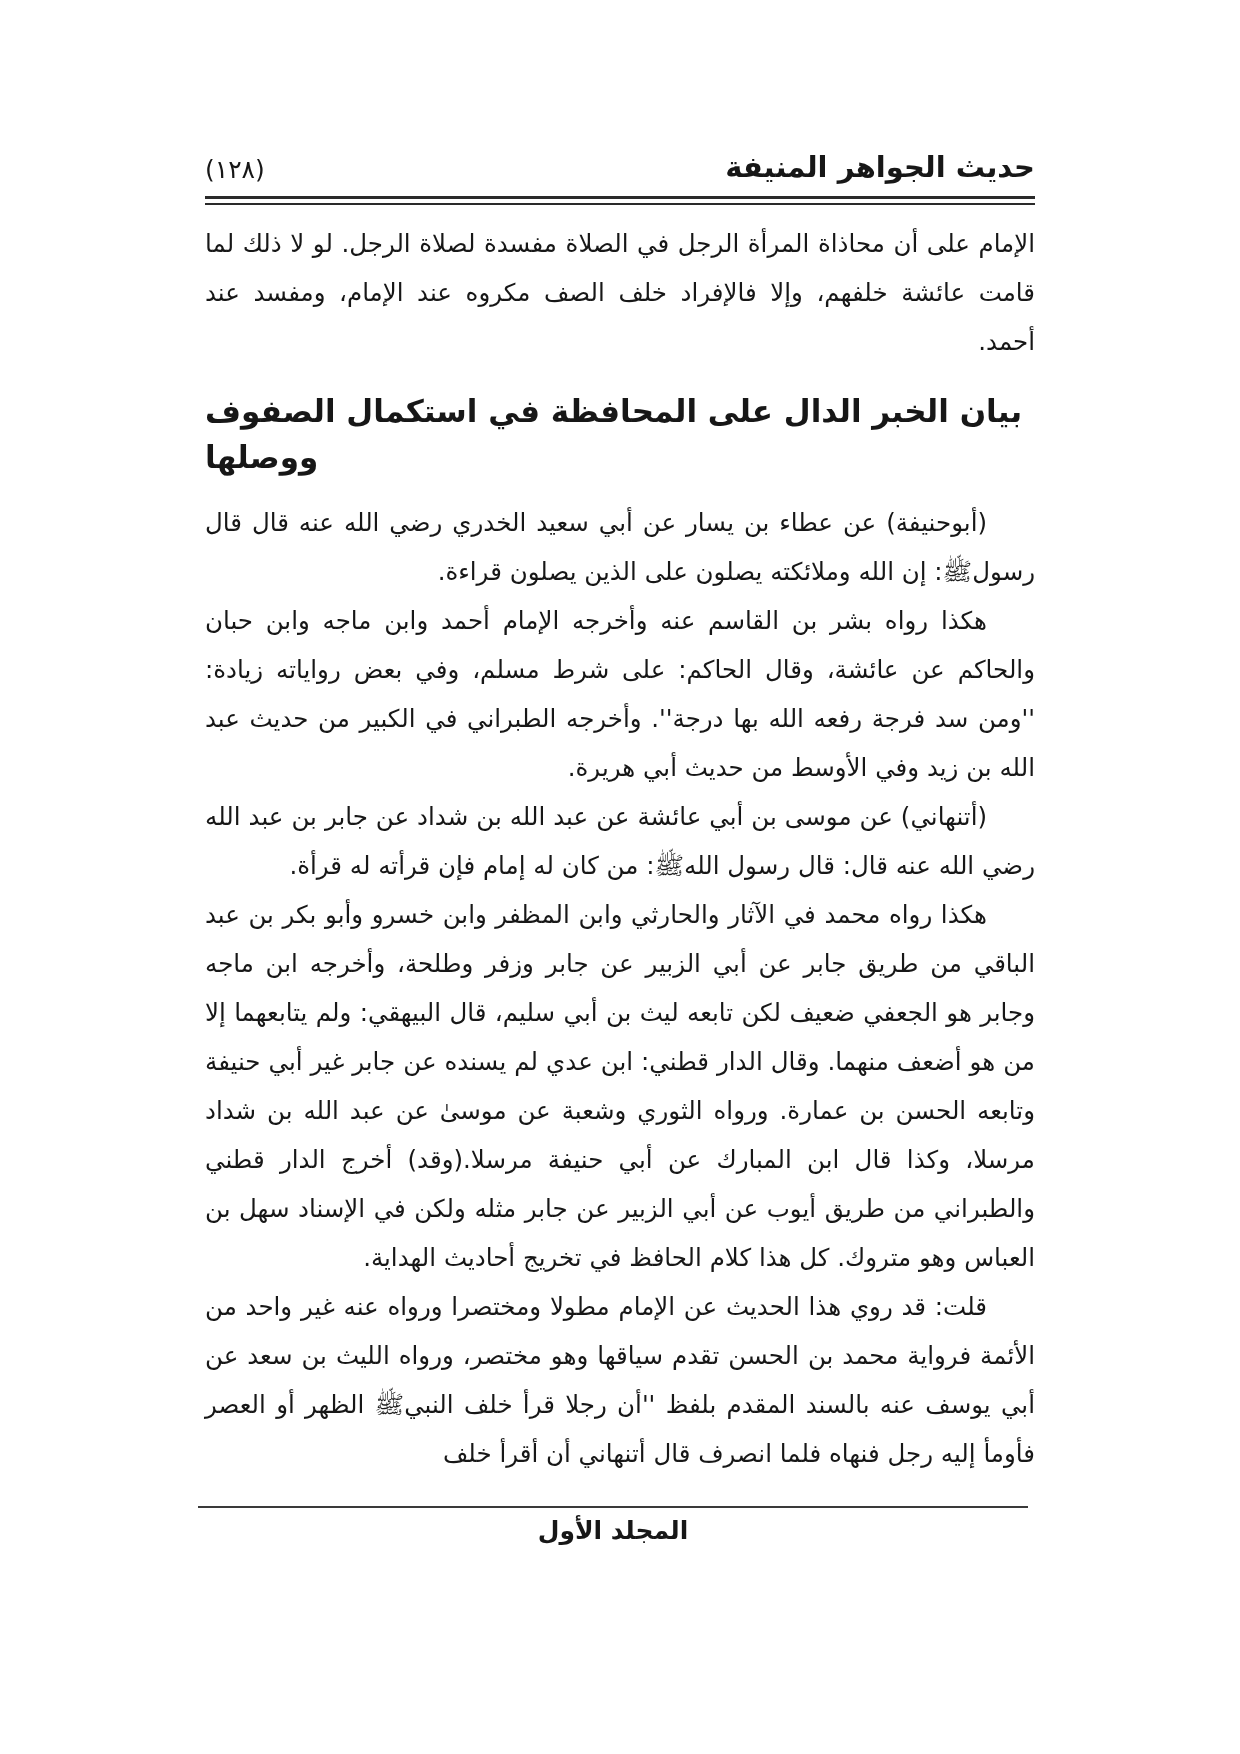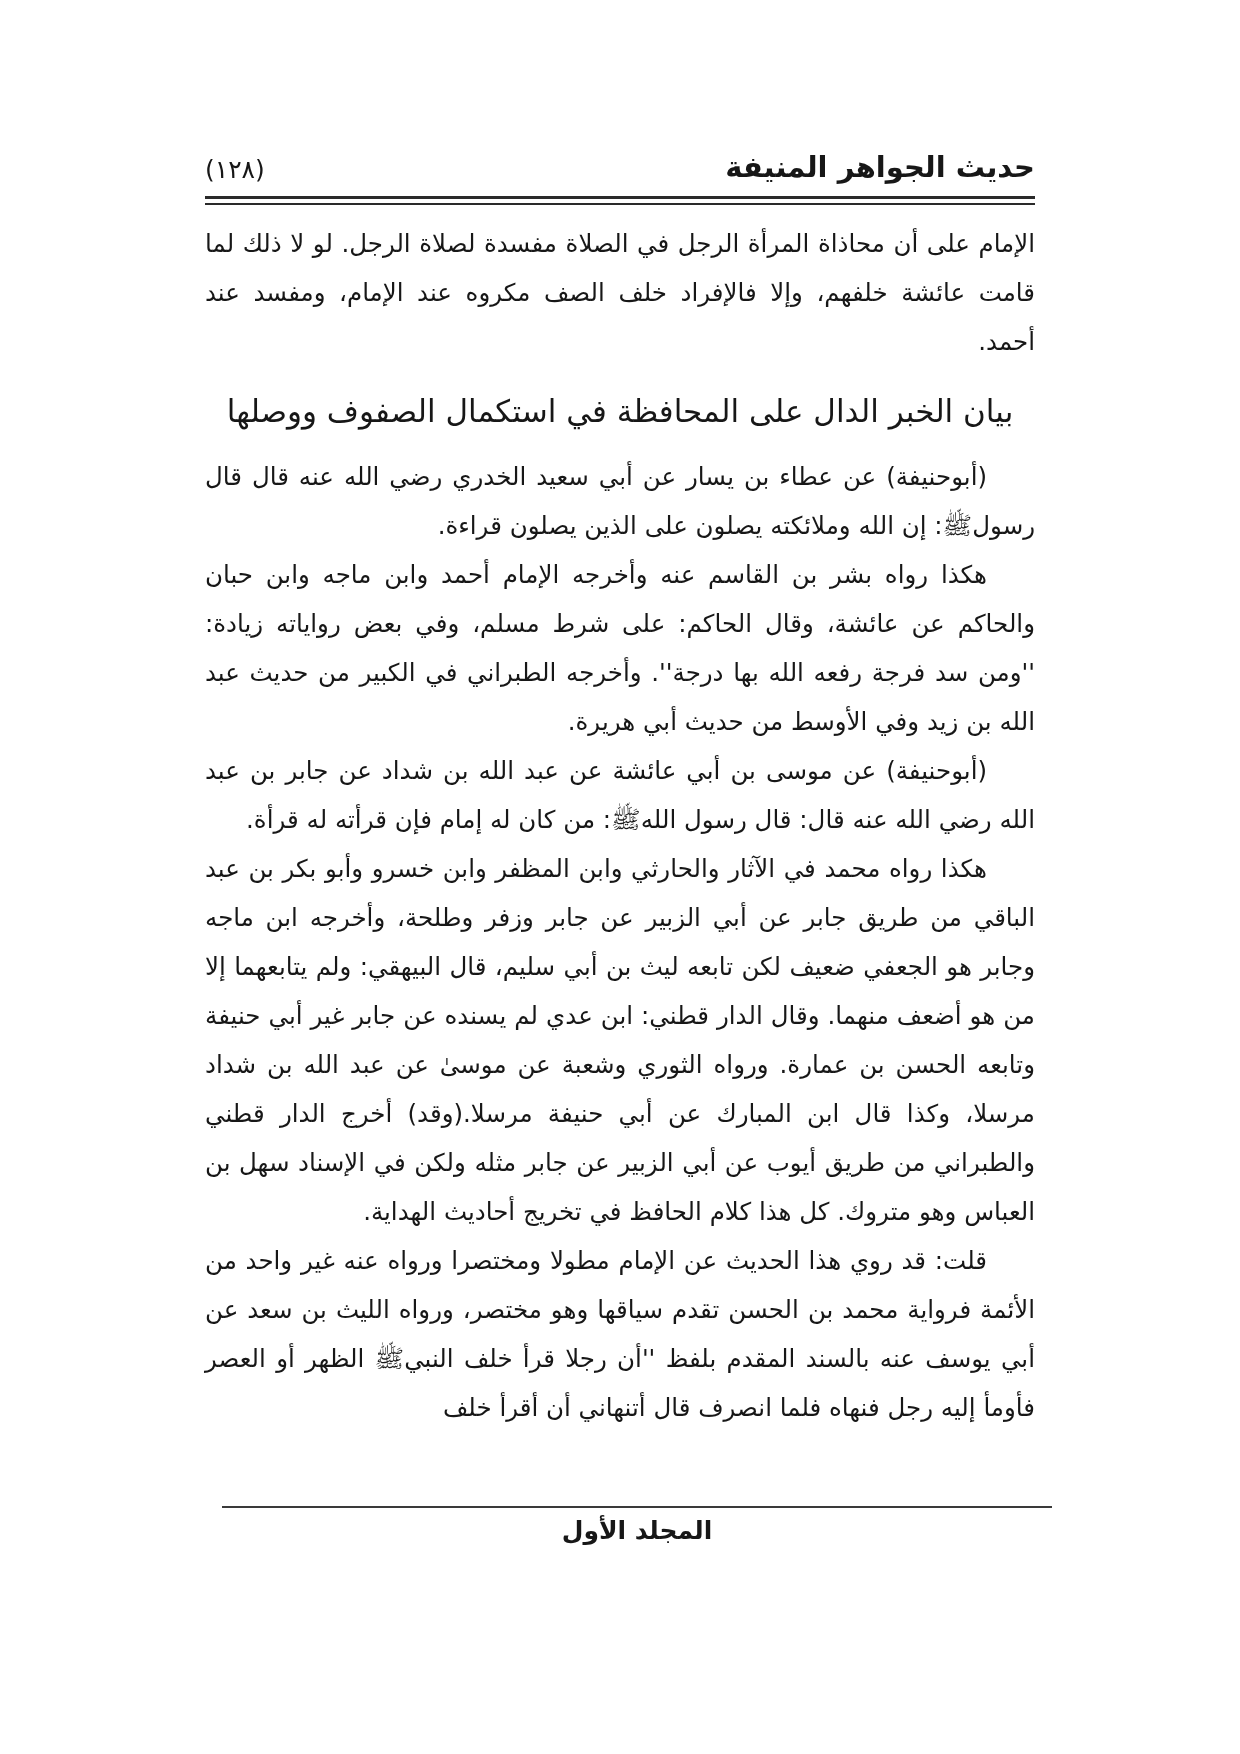--- a/index.html
+++ b/index.html
@@ -52,29 +52,29 @@
     text-align: justify;
   }
   .body-text p {
     margin: 0;
   }
   .body-text p.indent {
     text-indent: 48px;
   }
   h2.section-heading {
     font-size: 31px;
-    font-weight: normal;
-    text-align: center;
+    font-weight: bold;
+    text-align: left;
     margin: 22px 0 18px 0;
     line-height: 46px;
   }
   .footer {
     position: absolute;
     top: 1506px;
-    right: 188px;
+    right: 212px;
     width: 830px;
     border-top: 2px solid #3a3a3a;
     text-align: center;
     padding-top: 8px;
     font-size: 25px;
     font-weight: bold;
   }
 </style>
 </head>
 <body>
@@ -94,21 +94,21 @@
 
       <p>الإمام على أن محاذاة المرأة الرجل في الصلاة مفسدة لصلاة الرجل. لو لا ذلك لما قامت عائشة خلفهم، وإلا فالإفراد خلف الصف مكروه عند الإمام، ومفسد عند أحمد.</p>
 
       <h2 class="section-heading">بيان الخبر الدال على المحافظة في استكمال الصفوف ووصلها</h2>
 
       <p class="indent">(أبوحنيفة) عن عطاء بن يسار عن أبي سعيد الخدري رضي الله عنه قال قال رسولﷺ: إن الله وملائكته يصلون على الذين يصلون قراءة.</p>
 
       <p class="indent">هكذا رواه بشر بن القاسم عنه وأخرجه الإمام أحمد وابن ماجه وابن حبان والحاكم عن عائشة، وقال الحاكم: على شرط مسلم، وفي بعض رواياته زيادة: ''ومن سد فرجة رفعه الله بها درجة''. وأخرجه الطبراني في الكبير من حديث عبد الله بن زيد وفي الأوسط من حديث أبي هريرة.</p>
 
 
-      <p class="indent">(أبوحنيفة) عن موسى بن أبي عائشة عن عبد الله بن شداد عن جابر بن عبد الله رضي الله عنه قال: قال رسول اللهﷺ: من كان له إمام فإن قرأته له قرأة.</p>
+      <p class="indent">(أتنهاني) عن موسى بن أبي عائشة عن عبد الله بن شداد عن جابر بن عبد الله رضي الله عنه قال: قال رسول اللهﷺ: من كان له إمام فإن قرأته له قرأة.</p>
 
       <p class="indent">هكذا رواه محمد في الآثار والحارثي وابن المظفر وابن خسرو وأبو بكر بن عبد الباقي من طريق جابر عن أبي الزبير عن جابر وزفر وطلحة، وأخرجه ابن ماجه وجابر هو الجعفي ضعيف لكن تابعه ليث بن أبي سليم، قال البيهقي: ولم يتابعهما إلا من هو أضعف منهما. وقال الدار قطني: ابن عدي لم يسنده عن جابر غير أبي حنيفة وتابعه الحسن بن عمارة. ورواه الثوري وشعبة عن موسىٰ عن عبد الله بن شداد مرسلا، وكذا قال ابن المبارك عن أبي حنيفة مرسلا.(وقد) أخرج الدار قطني والطبراني من طريق أيوب عن أبي الزبير عن جابر مثله ولكن في الإسناد سهل بن العباس وهو متروك. كل هذا كلام الحافظ في تخريج أحاديث الهداية.</p>
 
       <p class="indent">قلت: قد روي هذا الحديث عن الإمام مطولا ومختصرا ورواه عنه غير واحد من الأئمة فرواية محمد بن الحسن تقدم سياقها وهو مختصر، ورواه الليث بن سعد عن أبي يوسف عنه بالسند المقدم بلفظ ''أن رجلا قرأ خلف النبيﷺ الظهر أو العصر فأومأ إليه رجل فنهاه فلما انصرف قال أتنهاني  أن أقرأ خلف</p>
 
     </div>
 
   </div>
 
   <div class="footer">

